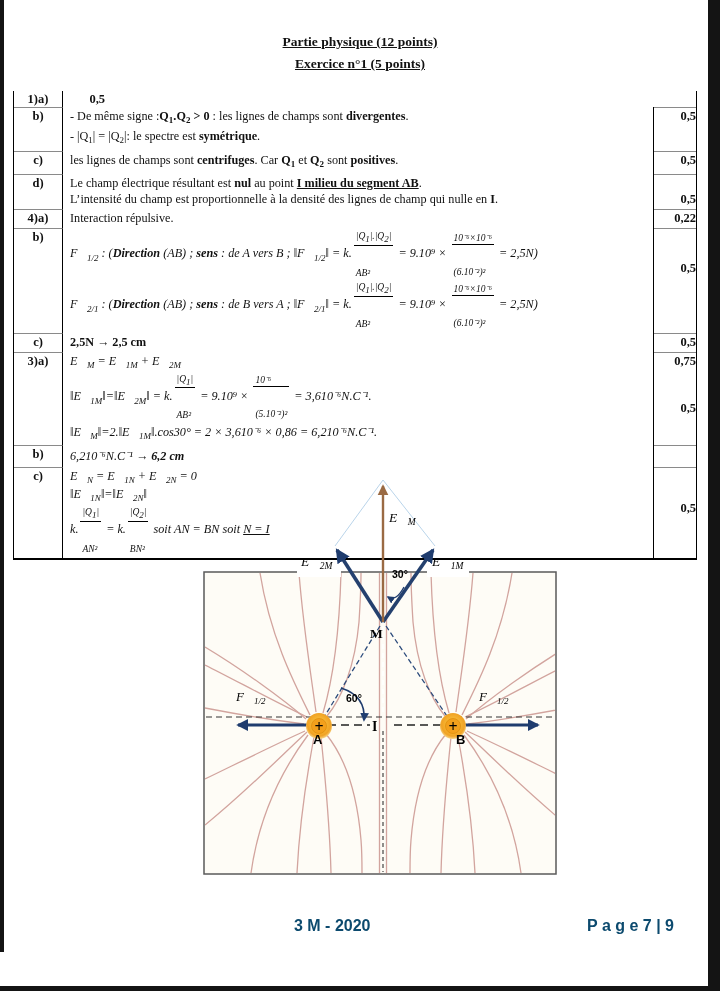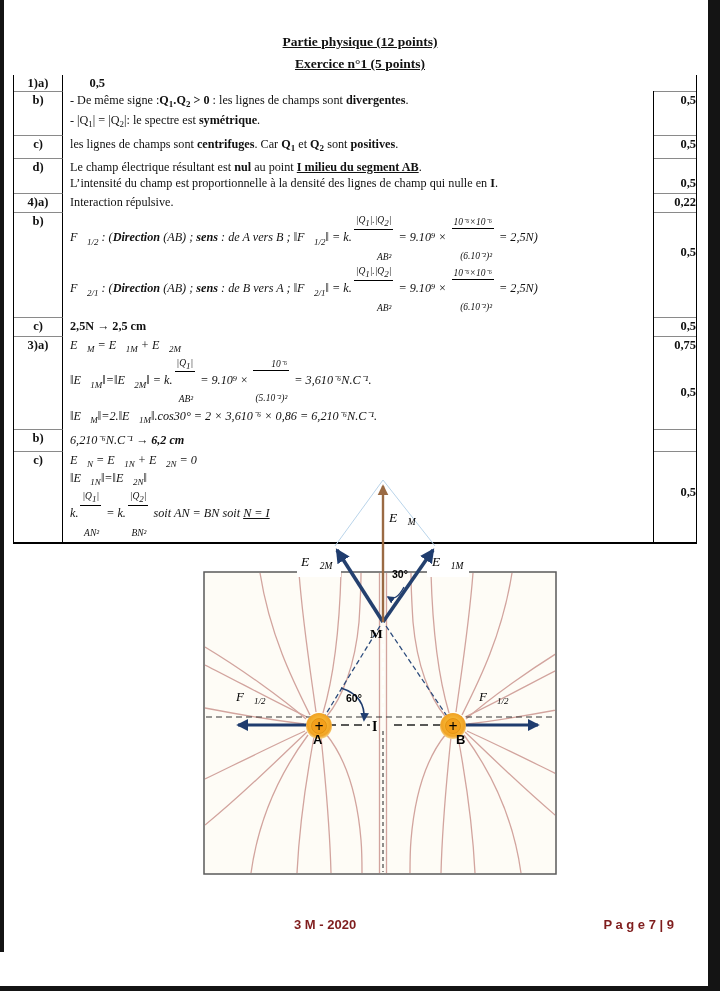--- a/index.html
+++ b/index.html
@@ -3,46 +3,46 @@
 <meta charset="utf-8">
 <style>
   html,body{margin:0;padding:0;}
   body{width:720px;height:991px;position:relative;background:#fff;overflow:hidden;
        font-family:"Liberation Serif",serif;color:#111;}
   .edge{position:absolute;background:#141414;}
   .title{position:absolute;width:100%;text-align:center;font-weight:bold;
          font-size:13.5px;}
   .title span{text-decoration:underline;}
   
-  .tbl{position:absolute;left:13px;top:75px;width:684px;
+  .tbl{position:absolute;left:13px;top:91px;width:684px;
        border-left:1.6px solid #000;border-right:1.6px solid #000;
        border-bottom:2px solid #000;box-sizing:border-box;}
   .row{display:flex;align-items:stretch;}
   .row + .row .qcell,.row + .row .mcell{border-top:1px solid #8a8a8a;}
   .qcell{width:49px;flex:0 0 49px;text-align:center;font-weight:bold;
          font-size:12.5px;border-right:1.2px solid #000;box-sizing:border-box;
          padding-top:1px;}
   .ccell{flex:1 1 auto;border-right:1.2px solid #000;box-sizing:border-box;
          padding:1px 4px 2px 7px;min-width:0;}
   .mcell{width:42px;flex:0 0 42px;text-align:right;font-weight:bold;
          font-size:12.5px;box-sizing:border-box;}
   .ln{font-size:12.2px;line-height:16px;white-space:nowrap;}
   .ln.math{font-style:italic;line-height:normal;padding:1px 0;}
   .ln b{font-style:inherit;}
   .ul{text-decoration:underline;}
   .mark{height:16px;line-height:16px;}
-  .frac{display:inline-block;vertical-align:middle;text-align:right;
+  .frac{display:inline-block;vertical-align:middle;text-align:left;
         margin:0 2px;}
   .frac .top{display:block;font-size:9.5px;line-height:12px;
         border-bottom:1px solid #000;padding:0 2px;}
   .frac .bot{display:block;font-size:9.5px;line-height:12px;padding:0 2px;margin-top:21px;}
   sub{font-size:9px;}
   
   .foot{position:absolute;top:917px;font-family:"Liberation Sans",sans-serif;
-        font-weight:bold;font-size:13px;color:#7f1d1d;text-align:right;}
+        font-weight:bold;font-size:16px;color:#0c4a6e;text-align:right;}
   
   svg{position:absolute;left:0;top:440px;}
   .svgtext{font-family:"Liberation Serif",serif;}
 </style>
 </head>
 <body>
 
 <div class="edge" style="left:0;top:0;width:4px;height:952px;"></div>
 <div class="edge" style="left:708px;top:0;width:12px;height:991px;"></div>
 <div class="edge" style="left:0;top:986px;width:720px;height:5px;"></div>

